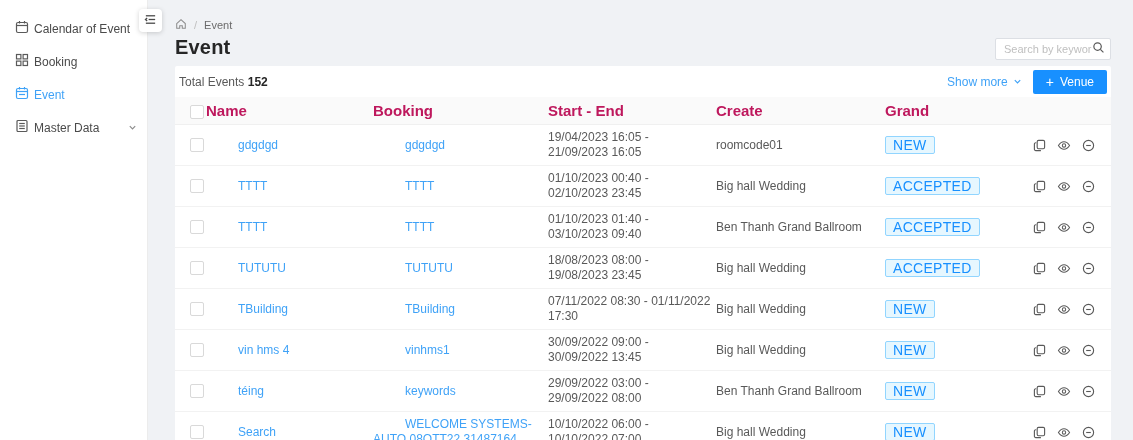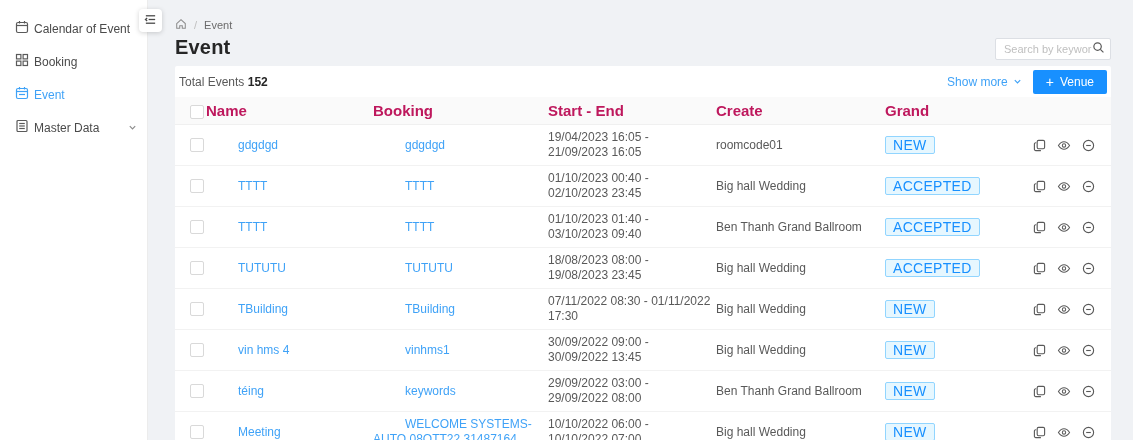--- a/index.html
+++ b/index.html
@@ -370,21 +370,21 @@
                   <svg width="13" height="13" viewBox="0 0 14 14" fill="none" stroke="#595959" stroke-width="1.2">
                     <circle cx="7" cy="7" r="5.5"></circle>
                     <line x1="4.5" y1="7" x2="9.5" y2="7"></line>
                   </svg>
                 </span>
           </div>
             </td>
         </tr>
         <tr>
           <td class="cb-cell"><span class="cb"></span></td>
-          <td><a class="cell-link">Meeting</a></td>
+          <td><a class="cell-link">Search</a></td>
           <td style="padding-right:14px"><a class="cell-link">WELCOME SYSTEMS-AUTO 08OTT22 31487164</a></td>
           <td>10/10/2022 06:00 - 10/10/2022 07:00</td>
           <td>Big hall Wedding</td>
           <td><span class="badge">NEW</span></td>
           <td>
               <div class="actions">
             <span>
                   <svg width="13" height="13" viewBox="0 0 14 14" fill="none" stroke="#595959" stroke-width="1.2">
                     <rect x="4.5" y="1.5" width="8" height="9" rx="1.5"></rect>
                     <path d="M3.5 4 H3 a1.5 1.5 0 0 0 -1.5 1.5 V11 A1.5 1.5 0 0 0 3 12.5 H8.5"></path>

